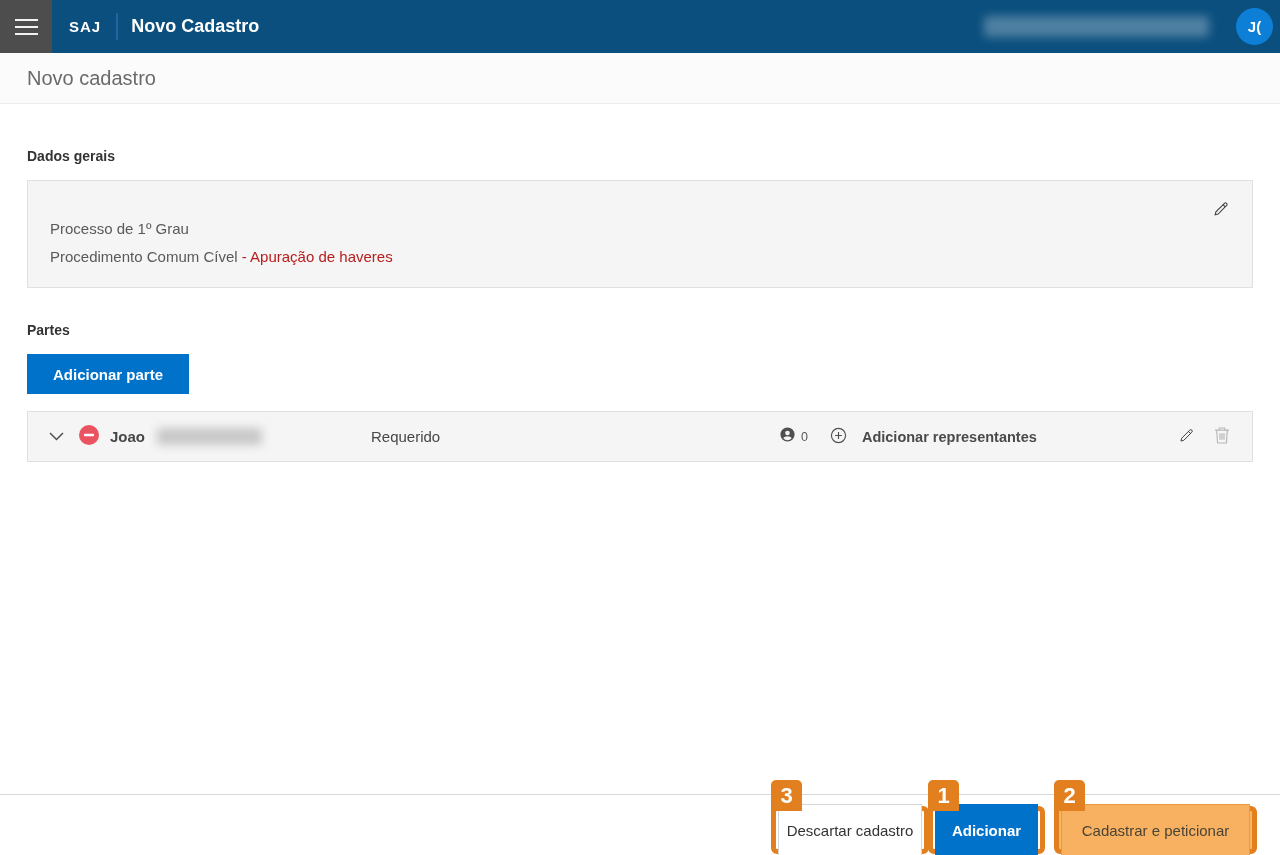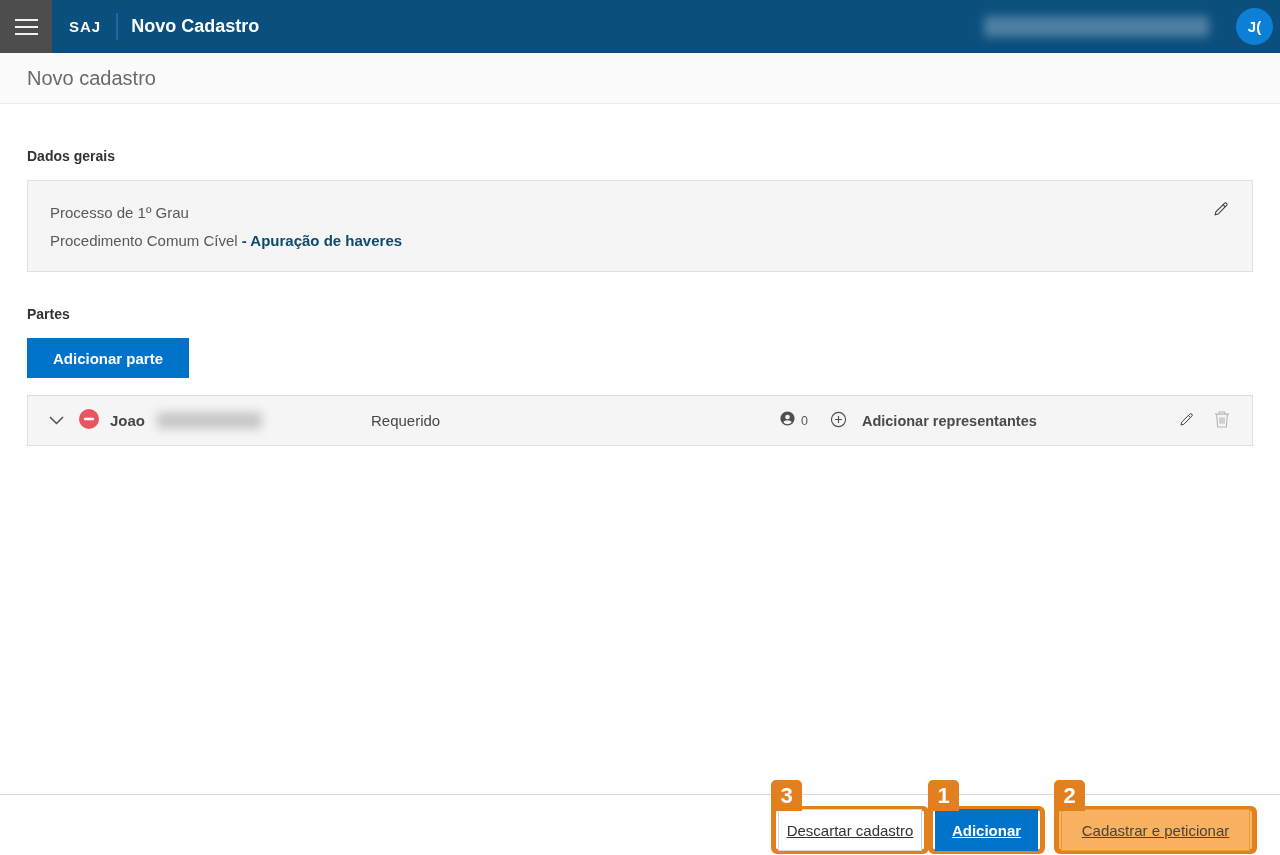--- a/index.html
+++ b/index.html
@@ -47,25 +47,25 @@
     display:flex; align-items:center; padding-left:27px;
     color:#6a6a6a; font-size:20px;
   }
   
   .content { padding:0 27px; }
   .section-heading { font-size:14px; font-weight:bold; color:#333; }
   .h-dados { margin-top:44px; margin-bottom:16px; }
   .h-partes { margin-top:34px; margin-bottom:16px; }
   .panel {
     background:#f5f5f5; border:1px solid #e0e0e0;
-    padding:23px 22px 22px 22px; position:relative;
+    padding:39px 22px 22px 22px; position:relative;
   }
   .panel-line1 { font-size:15px; color:#595959; margin-bottom:11px; }
   .panel-line2 { font-size:15px; color:#595959; }
-  .panel-line2 b { color:#0c4a6e; font-weight:bold; }
+  .panel-line2 b { color:#b91c1c; font-weight:normal; }
   .icon-btn {
     background:none; border:none; cursor:pointer; padding:0;
     display:inline-flex; align-items:center; justify-content:center;
   }
   .panel-edit { position:absolute; top:19px; right:22px; }
   .btn-add {
     background:#0072c9; color:#fff; border:none; cursor:pointer;
     font-family:"Liberation Sans",sans-serif;
     font-size:15px; font-weight:bold; height:40px; padding:0 26px;
   }
@@ -110,23 +110,23 @@
   .ann-box.gap { margin-left:9px; }
   .ann-box.filled { background:#f8b763; }
   .ann-tag {
     position:absolute; top:-31px; left:-5px;
     width:31px; height:31px; background:#e2801f;
     color:#fff; font-size:22px; font-weight:bold;
     display:flex; align-items:center; justify-content:center;
     border-radius:5px 5px 0 0;
   }
   .footer-btn {
-    height:42px; font-size:15px; cursor:pointer;
+    height:52px; font-size:15px; cursor:pointer;
     font-family:"Liberation Sans",sans-serif;
-    display:flex; align-items:center; justify-content:center;text-decoration:underline;
+    display:flex; align-items:center; justify-content:center;
   }
   .btn-discard { width:144px; background:#fff; border:1px solid #d6d6d6; color:#333; }
   .btn-register { width:103px; background:#0072c9; border:none; color:#fff; font-weight:bold; }
   .btn-petition { width:189px; background:#f7b160; border:1px solid #eb9c3a; color:#4a4438; }
 </style>
 </head>
 <body>
 
 <div class="header">
   <div class="hamburger">

